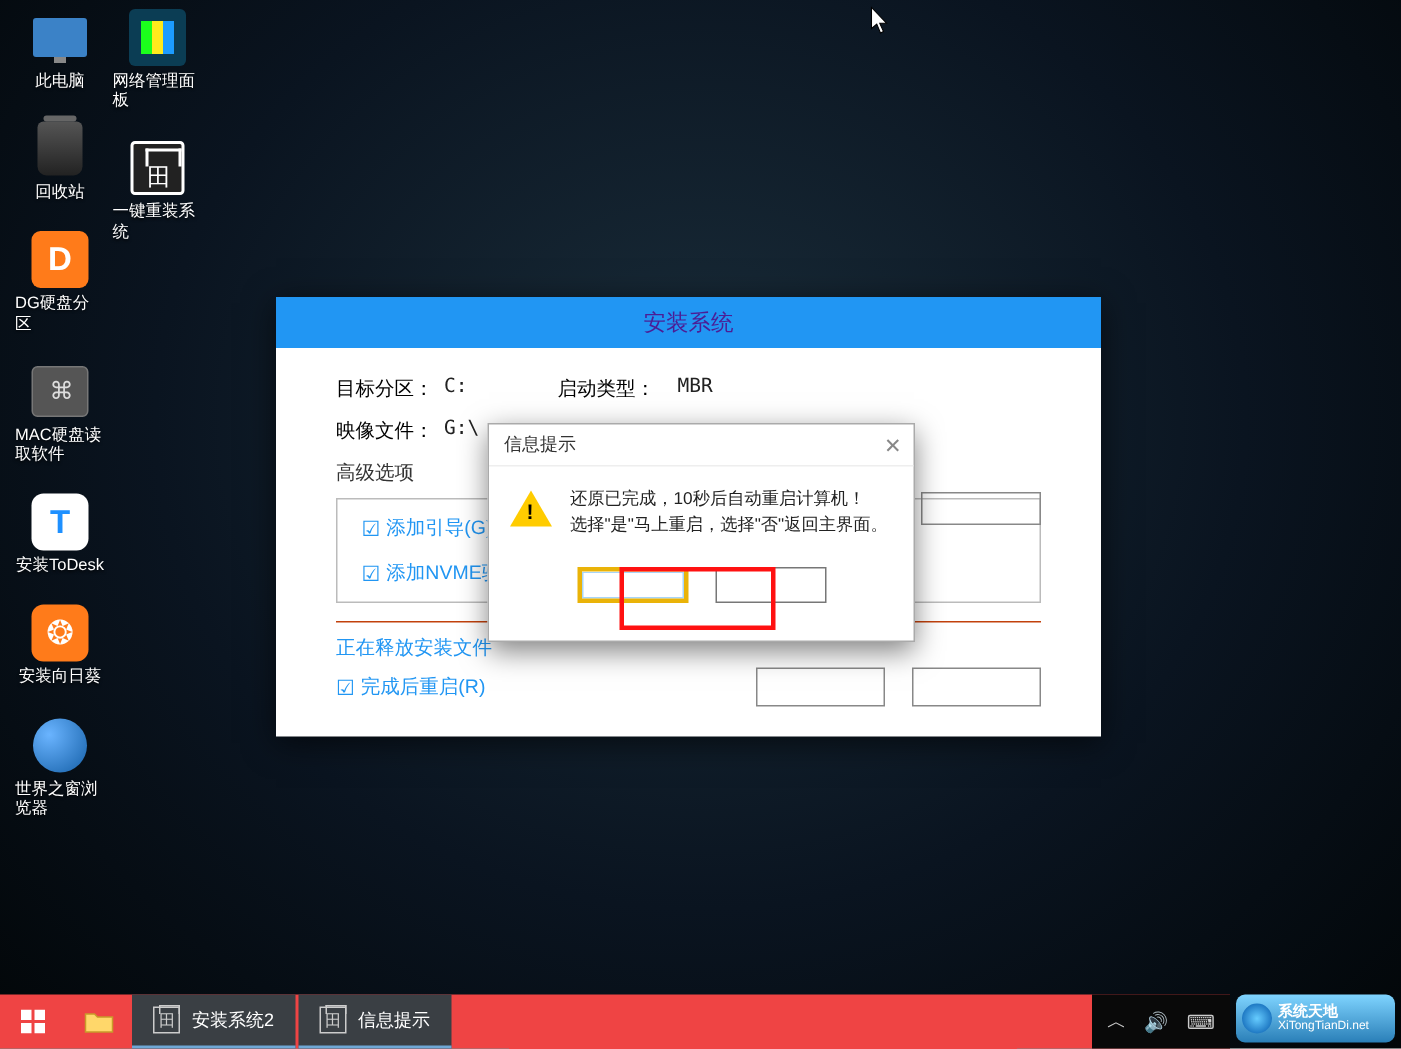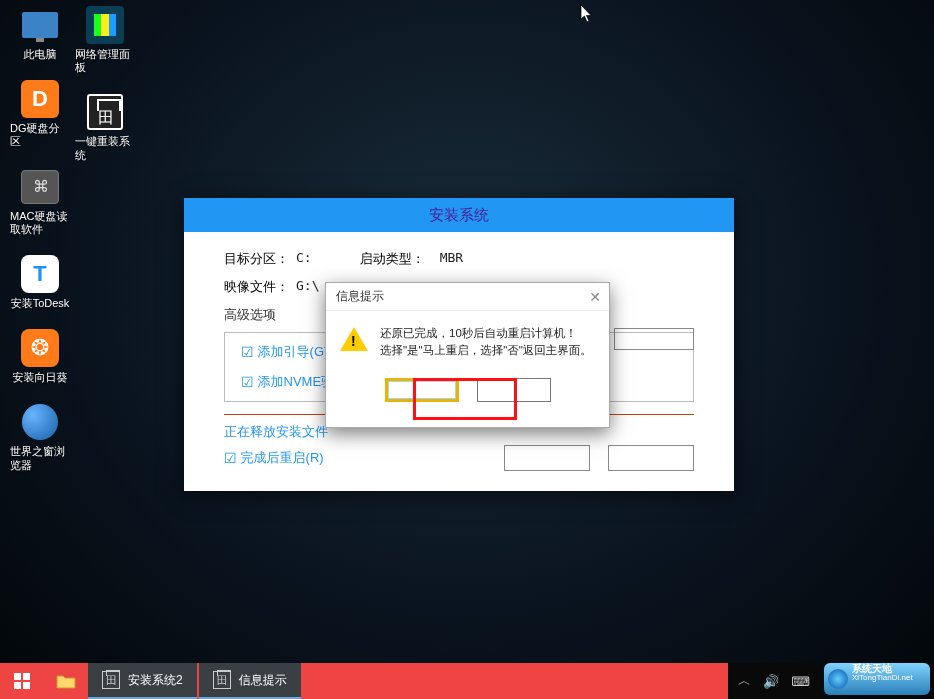--- a/index.html
+++ b/index.html
@@ -31,21 +31,21 @@
 .ic-reinstall::before { content:""; position:absolute; top:3px; left:8px; width:20px; height:10px; border:2px solid #fff; border-bottom:none; }
 .ic-reinstall::after { content:"田"; position:absolute; top:12px; left:9px; color:#fff; font-size:16px; }
 
 
 .inst-win { position:absolute; top:198px; left:184px; width:550px; height:293px; background:#fff; box-shadow: 0 4px 20px rgba(0,0,0,0.6); }
 .inst-title { height:34px; background:#2196f3; color:#4c1d95; font-size:15px; display:flex; align-items:center; justify-content:center; }
 .inst-body { padding: 18px 40px; color:#333; font-size:13px; }
 .inst-row { display:flex; margin-bottom:10px; }
 .inst-lbl { color:#000; min-width:72px; font-weight:500; }
 .inst-val { color:#222; font-family: Consolas, monospace; }
-.inst-lbl2 { margin-left:48px; min-width:80px; }
+.inst-lbl2 { margin-left:60px; min-width:80px; }
 .adv-label { margin: 4px 0 8px 0; font-weight:500; }
 .adv-box { border:1px solid #bbb; padding: 10px 16px; display:flex; gap:110px; }
 .chk { color:#2196f3; font-size:13px; display:flex; align-items:center; gap:4px; }
 .chk::before { content:"☑"; color:#2196f3; font-size:14px; }
 .blue-head { color:#2196f3; font-weight:normal; margin: 12px 0 8px 0; border-top:1px solid #c2410c; padding-top:8px; }
 .btn-row { position:absolute; bottom:20px; right:40px; display:flex; gap:18px; }
 .wbtn { width:86px; height:26px; border:1px solid #888; background:#fff; font-size:12px; display:flex; align-items:center; justify-content:center; cursor:pointer; }
 .inst-row2 { display:flex; align-items:center; }
 .chk-restart { color:#2196f3; font-size:13px; display:flex; align-items:center; gap:4px; }
 .chk-restart::before { content:"☑"; color:#2196f3; font-size:14px; }
@@ -71,38 +71,44 @@
 .tbtn { width:44px; height:36px; display:flex; align-items:center; justify-content:center; cursor:pointer; }
 .task-item { height:36px; display:flex; align-items:center; gap:8px; padding: 0 14px; background:#3a3f44; border-bottom:2px solid #6fa8d6; font-size:12px; color:#fff; cursor:pointer; margin-right:2px; }
 .task-item .ticon { width:18px; height:18px; border:1px solid #ccc; position:relative; }
 .task-item .ticon::before { content:""; position:absolute; top:-2px; left:3px; width:12px; height:5px; border:1px solid #ccc; border-bottom:none; }
 .task-item .ticon::after { content:"田"; position:absolute; top:1px; left:3px; color:#ccc; font-size:11px; }
 .tray { position:absolute; bottom:0; right:114px; height:36px; display:flex; align-items:center; gap:12px; padding: 0 10px; background:#090909; }
 .tray .ticn { color:#ccc; font-size:13px; cursor:pointer; }
 .tray-end { position:absolute; bottom:0; right:0; width:114px; height:36px; }
 
 
-.watermark { position:absolute; bottom:4px; right:4px; width:106px; height:32px; background:linear-gradient(180deg,#7fd4ff,#2a7fb8); border-radius:6px; display:flex; padding-left:28px; font-size:10px; color:#fff; font-weight:bold; z-index:300; line-height:1.1; }
+.watermark { position:absolute; bottom:4px; right:4px; width:106px; height:32px; background:linear-gradient(180deg,#7fd4ff,#2a7fb8); border-radius:6px; display:flex; align-items:center; padding-left:28px; font-size:10px; color:#fff; font-weight:bold; z-index:300; line-height:1.1; }
 .watermark::before { content:""; position:absolute; left:4px; top:6px; width:20px; height:20px; background:radial-gradient(circle,#6cf,#05a); border-radius:50%; }
 </style>
 </head>
 <body>
 
 <div class="cursor">
   <svg viewBox="0 0 14 20">
       <path d="M1 1 L1 15 L4.5 12 L7 18 L9 17 L6.5 11.5 L11 11.5 Z" fill="#fff" stroke="#000" stroke-width="0.7"></path>
     </svg>
 </div>
 
 <div class="desktop-icons">
   <div class="dicon">
     <div class="img">
         <div class="ic-pc"></div>
       </div>
     <div class="lbl">此电脑</div>
+  </div>
+  <div class="dicon">
+    <div class="img">
+        <div class="ic-recycle"></div>
+      </div>
+    <div class="lbl">回收站</div>
   </div>
   <div class="dicon">
     <div class="img">
         <div class="ic-dg">D</div>
       </div>
     <div class="lbl">DG硬盘分区</div>
   </div>
   <div class="dicon">
     <div class="img">
         <div class="ic-mac"></div>

